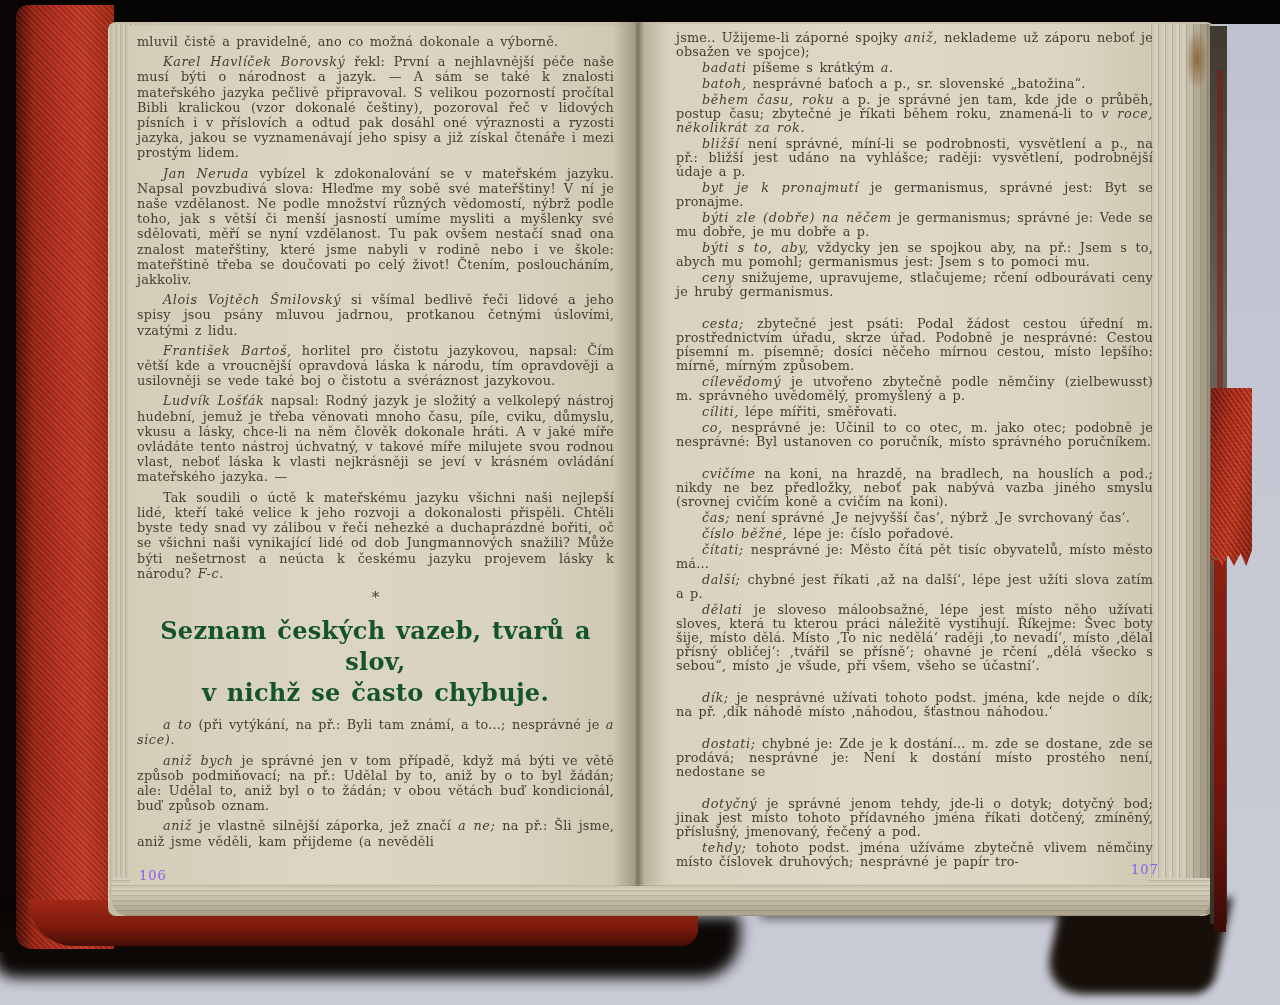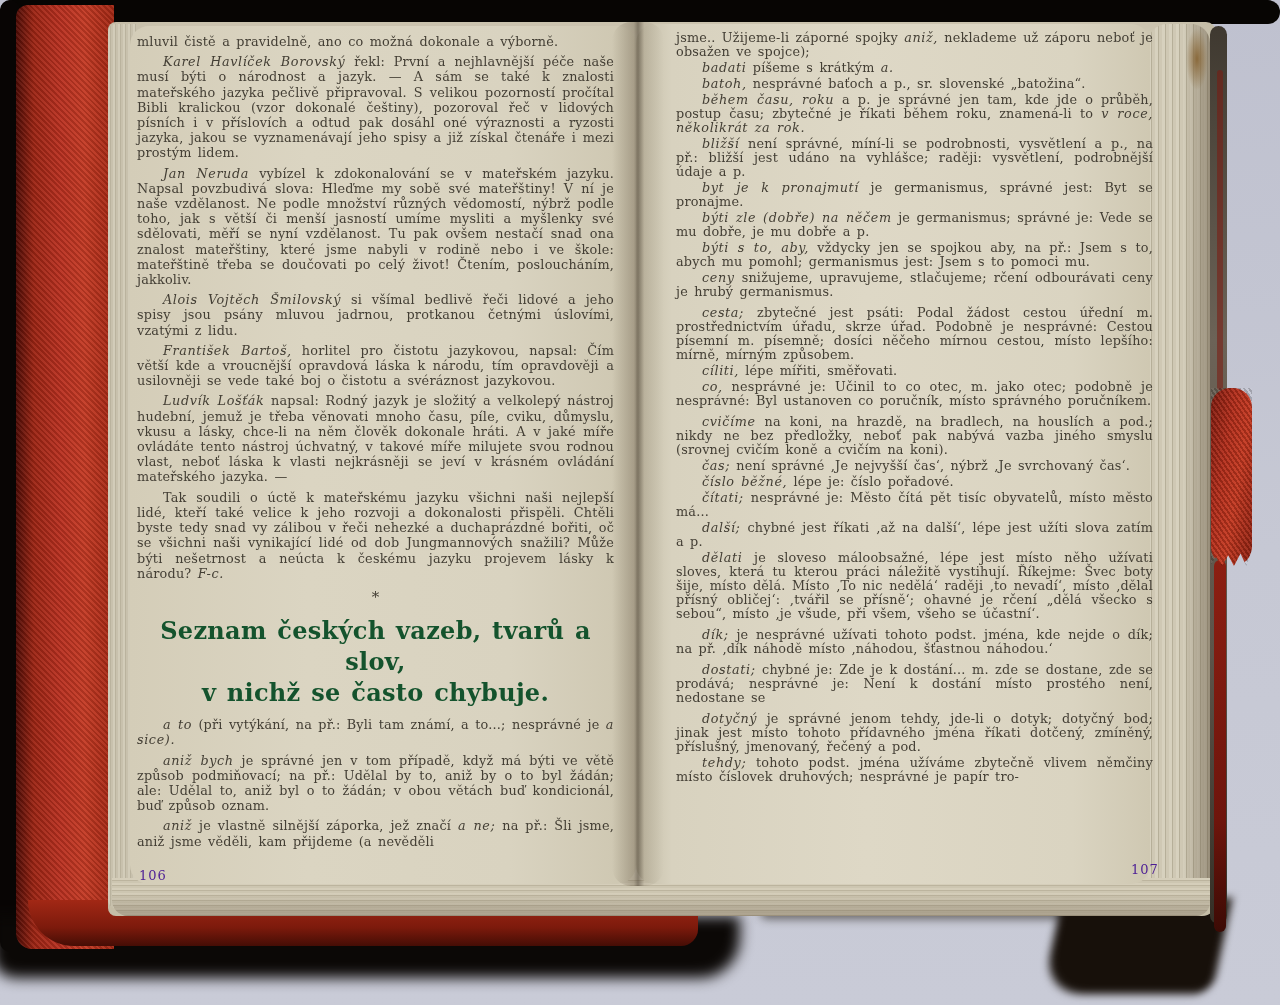--- a/index.html
+++ b/index.html
@@ -1,21 +1,21 @@
 <!DOCTYPE html>
 <html><head>
 <meta charset="utf-8">
 <style>
   html,body{margin:0;padding:0;}
   body{
     width:1280px;height:1005px;position:relative;overflow:hidden;
     background:linear-gradient(180deg,#bfc1cf 0%,#c6c8d4 55%,#c9cbd7 100%);
     font-family:"DejaVu Serif","Liberation Serif",serif;
   }
-  .abs{position:absolute;border-radius:19px;}
+  .abs{position:absolute;}
   
   .band-top{left:0;top:0;width:1280px;height:24px;background:#070503;}
   .band-left{left:0;top:0;width:20px;height:952px;background:#080504;}
   .corner-bl{left:0;top:430px;width:46px;height:520px;background:linear-gradient(90deg,#080504 55%,rgba(8,5,4,0));}
   .under-shadow{left:-8px;top:916px;width:748px;height:62px;background:#0b0806;filter:blur(7px);border-radius:0 0 40px 24px;}
   .under-shadow-right{left:760px;top:905px;width:420px;height:14px;background:rgba(20,14,8,.55);filter:blur(5px);}
   .tail-shadow{left:1052px;top:898px;width:170px;height:96px;background:#17100a;filter:blur(4px);transform:skewX(-12deg);border-radius:0 0 18px 40px;}
   
   .cover-left{
     left:16px;top:5px;width:98px;height:944px;border-radius:12px 0 0 16px;
@@ -57,27 +57,27 @@
   .gutter-shadow{left:612px;top:22px;width:52px;height:864px;
     background:linear-gradient(90deg,rgba(80,65,45,0) 0%,rgba(80,65,45,.30) 42%,rgba(55,44,30,.5) 50%,rgba(80,65,45,.12) 62%,rgba(80,65,45,0) 100%);}
   
   .page-text{color:#433e34;text-align:justify;word-spacing:2px;letter-spacing:.2px;}
   .text-left{left:137px;top:34px;width:477px;height:828px;font-size:12.8px;line-height:15.2px;}
   .text-right{left:676px;top:31px;width:477px;height:836px;font-size:12.8px;line-height:14px;}
   .bp{margin:0;}
   .text-left .bp{margin-bottom:5px;}
   .text-right .bp{margin-bottom:2px;}
   .bp.ind{text-indent:26px;}
-  .bp.gap{margin-top:7px;}
+  .bp.gap{margin-top:18px;}
   .bp i{letter-spacing:.6px;}
   .divider{text-align:center;font-size:15px;margin:9px 0 5px;color:#433e34;}
   .bk-heading{margin:10px 0 9px;text-align:center;font-weight:bold;color:#14532d;
     font-size:24px;line-height:31px;letter-spacing:.3px;}
   .bk-heading span{display:block;}
-  .pagenum{color:#4c1d95;font-size:13px;letter-spacing:1px;}
+  .pagenum{color:#8b5cf6;font-size:13px;letter-spacing:1px;}
   .pn-left{left:139px;top:868px;}
   .pn-right{left:1102px;top:862px;margin-left:29px;}
 </style>
 </head>
 <body>
 
 <div class="abs" style="inset:0;">
 
   <div class="abs band-top"></div>
   <div class="abs band-left"></div>
@@ -124,20 +124,21 @@
       <p class="bp"><span>jsme.. Užijeme-li záporné spojky </span><i>aniž,</i><span> neklademe už záporu neboť je obsažen ve spojce);</span></p>
       <p class="bp ind"><i>badati</i><span> píšeme s krátkým </span><i>a.</i></p>
       <p class="bp ind"><i>batoh,</i><span> nesprávné baťoch a p., sr. slovenské „batožina“.</span></p>
       <p class="bp ind"><i>během času, roku</i><span> a p. je správné jen tam, kde jde o průběh, postup času; zbytečné je říkati během roku, znamená-li to </span><i>v roce, několikrát za rok.</i></p>
       <p class="bp ind"><i>bližší</i><span> není správné, míní-li se podrobnosti, vysvětlení a p., na př.: bližší jest udáno na vyhlášce; raději: vysvětlení, podrobnější údaje a p.</span></p>
       <p class="bp ind"><i>byt je k pronajmutí</i><span> je germanismus, správné jest: Byt se pronajme.</span></p>
       <p class="bp ind"><i>býti zle (dobře) na něčem</i><span> je germanismus; správné je: Vede se mu dobře, je mu dobře a p.</span></p>
       <p class="bp ind"><i>býti s to, aby,</i><span> vždycky jen se spojkou aby, na př.: Jsem s to, abych mu pomohl; germanismus jest: Jsem s to pomoci mu.</span></p>
       <p class="bp ind"><i>ceny</i><span> snižujeme, upravujeme, stlačujeme; rčení odbourávati ceny je hrubý germanismus.</span></p>
       <p class="bp ind gap"><i>cesta;</i><span> zbytečné jest psáti: Podal žádost cestou úřední m. prostřednictvím úřadu, skrze úřad. Podobně je nesprávné: Cestou písemní m. písemně; dosíci něčeho mírnou cestou, místo lepšího: mírně, mírným způsobem.</span></p>
+      <p class="bp ind"><i>cílevědomý</i><span> je utvořeno zbytečně podle němčiny (zielbewusst) m. správného uvědomělý, promyšlený a p.</span></p>
       <p class="bp ind"><i>cíliti,</i><span> lépe mířiti, směřovati.</span></p>
       <p class="bp ind"><i>co,</i><span> nesprávné je: Učinil to co otec, m. jako otec; podobně je nesprávné: Byl ustanoven co poručník, místo správného poručníkem.</span></p>
       <p class="bp ind gap"><i>cvičíme</i><span> na koni, na hrazdě, na bradlech, na houslích a pod.; nikdy ne bez předložky, neboť pak nabývá vazba jiného smyslu (srovnej cvičím koně a cvičím na koni).</span></p>
       <p class="bp ind"><i>čas;</i><span> není správné ‚Je nejvyšší čas‘, nýbrž ‚Je svrchovaný čas‘.</span></p>
       <p class="bp ind"><i>číslo běžné,</i><span> lépe je: číslo pořadové.</span></p>
       <p class="bp ind"><i>čítati;</i><span> nesprávné je: Město čítá pět tisíc obyvatelů, místo město má...</span></p>
       <p class="bp ind"><i>další;</i><span> chybné jest říkati ‚až na další‘, lépe jest užíti slova zatím a p.</span></p>
       <p class="bp ind"><i>dělati</i><span> je sloveso máloobsažné, lépe jest místo něho užívati sloves, která tu kterou práci náležitě vystihují. Říkejme: Švec boty šije, místo dělá. Místo ‚To nic nedělá‘ raději ‚to nevadí‘, místo ‚dělal přísný obličej‘: ‚tvářil se přísně‘; ohavné je rčení „dělá všecko s sebou“, místo ‚je všude, při všem, všeho se účastní‘.</span></p>
       <p class="bp ind gap"><i>dík;</i><span> je nesprávné užívati tohoto podst. jména, kde nejde o dík; na př. ‚dík náhodě místo ‚náhodou, šťastnou náhodou.‘</span></p>
       <p class="bp ind gap"><i>dostati;</i><span> chybné je: Zde je k dostání... m. zde se dostane, zde se prodává; nesprávné je: Není k dostání místo prostého není, nedostane se</span></p>

